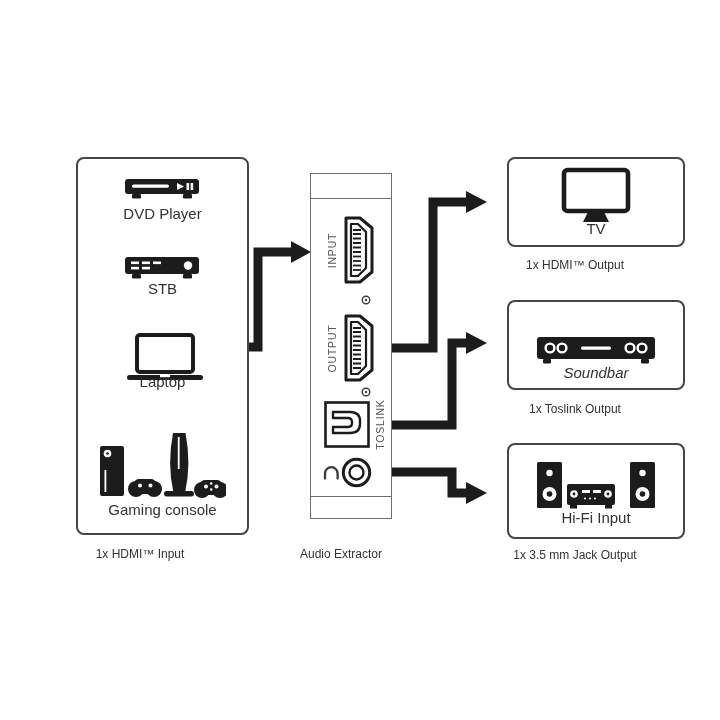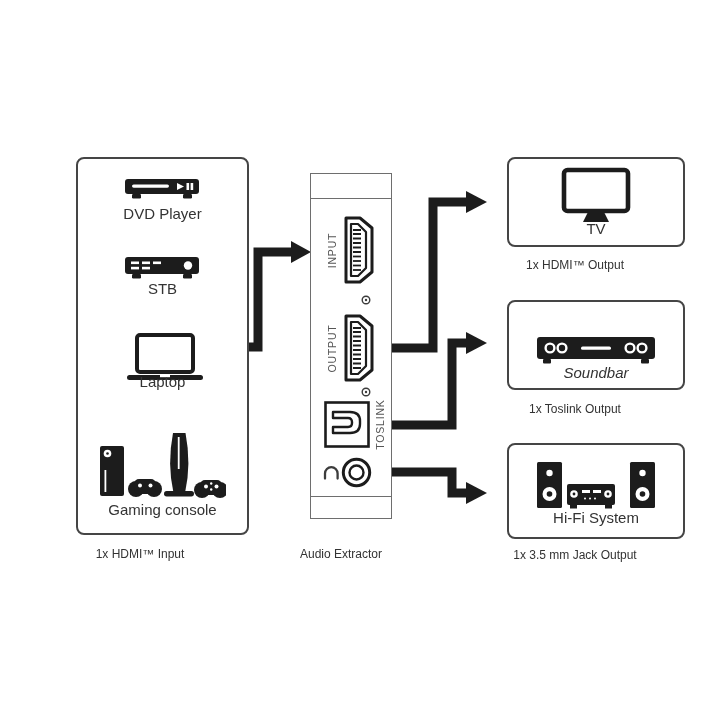--- a/index.html
+++ b/index.html
@@ -231,17 +231,17 @@
       <circle cx="53" cy="36.5" r="1" fill="#ffffff"></circle>
       <circle cx="58" cy="36.5" r="1" fill="#ffffff"></circle>
       <rect x="33" y="43" width="7" height="3.5" fill="#1c1c1c"></rect>
       <rect x="68" y="43" width="7" height="3.5" fill="#1c1c1c"></rect>
 
       <rect x="93" y="0" width="25" height="46" rx="1.5" fill="#1c1c1c"></rect>
       <circle cx="105.5" cy="11" r="3.2" fill="#ffffff"></circle>
       <circle cx="105.5" cy="32" r="7" fill="#ffffff"></circle>
       <circle cx="105.5" cy="32" r="2.8" fill="#1c1c1c"></circle>
     </svg>
-    <div class="item-label" style="top:64px;">Hi-Fi System</div>
+    <div class="item-label" style="top:64px;">Hi-Fi Input</div>
   </div>
   <div class="caption" style="left:445px;top:548px;">1x 3.5 mm Jack Output</div>
 
 </div>
 
 </body></html>

